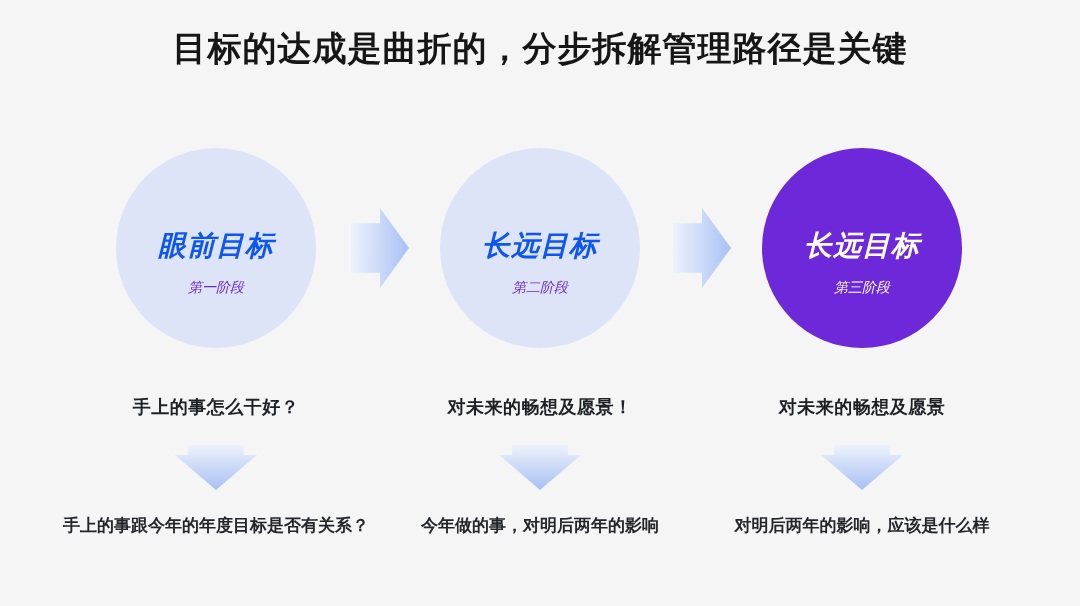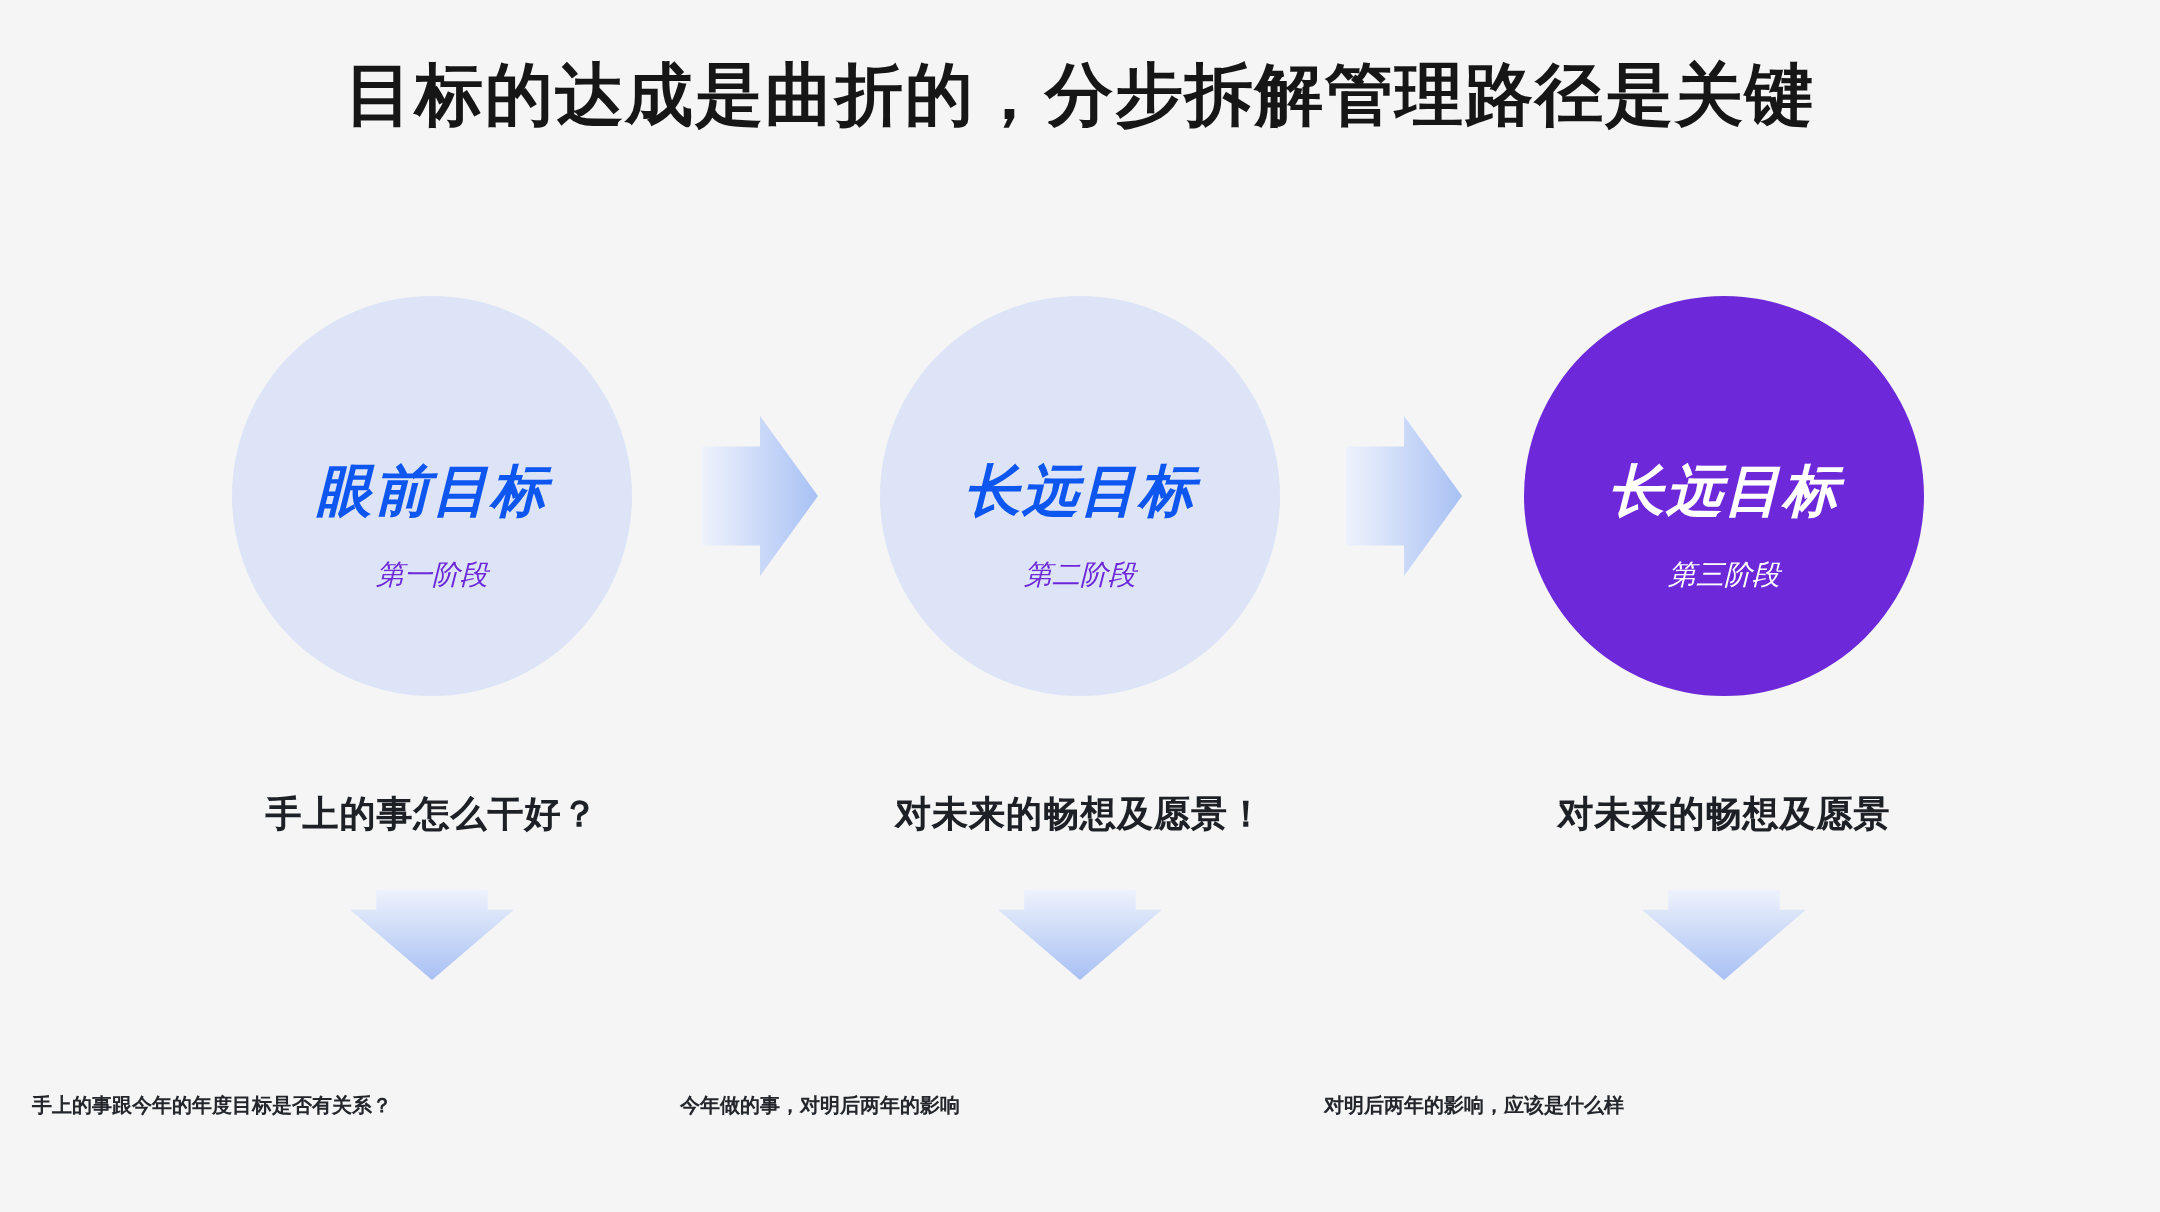--- a/index.html
+++ b/index.html
@@ -57,22 +57,23 @@
   
   .arrow-down{
     position:absolute;top:445px;width:82px;height:45px;
     background:linear-gradient(180deg,#edf2fc 0%,#a8c0f3 100%);
     clip-path:polygon(16% 0,84% 0,84% 22%,100% 22%,50% 100%,0 22%,16% 22%);
   }
   .d0{left:175px;} .d1{left:499px;} .d2{left:821px;}
 
   
   .caption{
-    position:absolute;top:544px;width:400px;
-    font-size:10px;line-height:20px;font-weight:600;color:#23262b;
+    position:absolute;top:516px;width:400px;
+    text-align:center;
+    font-size:17px;line-height:20px;font-weight:600;color:#23262b;
   }
   .p0{left:16px;} .p1{left:340px;} .p2{left:662px;}
 </style>
 </head>
 <body>
 
 <div class="slide">
 
   <h1 class="title">目标的达成是曲折的，分步拆解管理路径是关键</h1>
 

